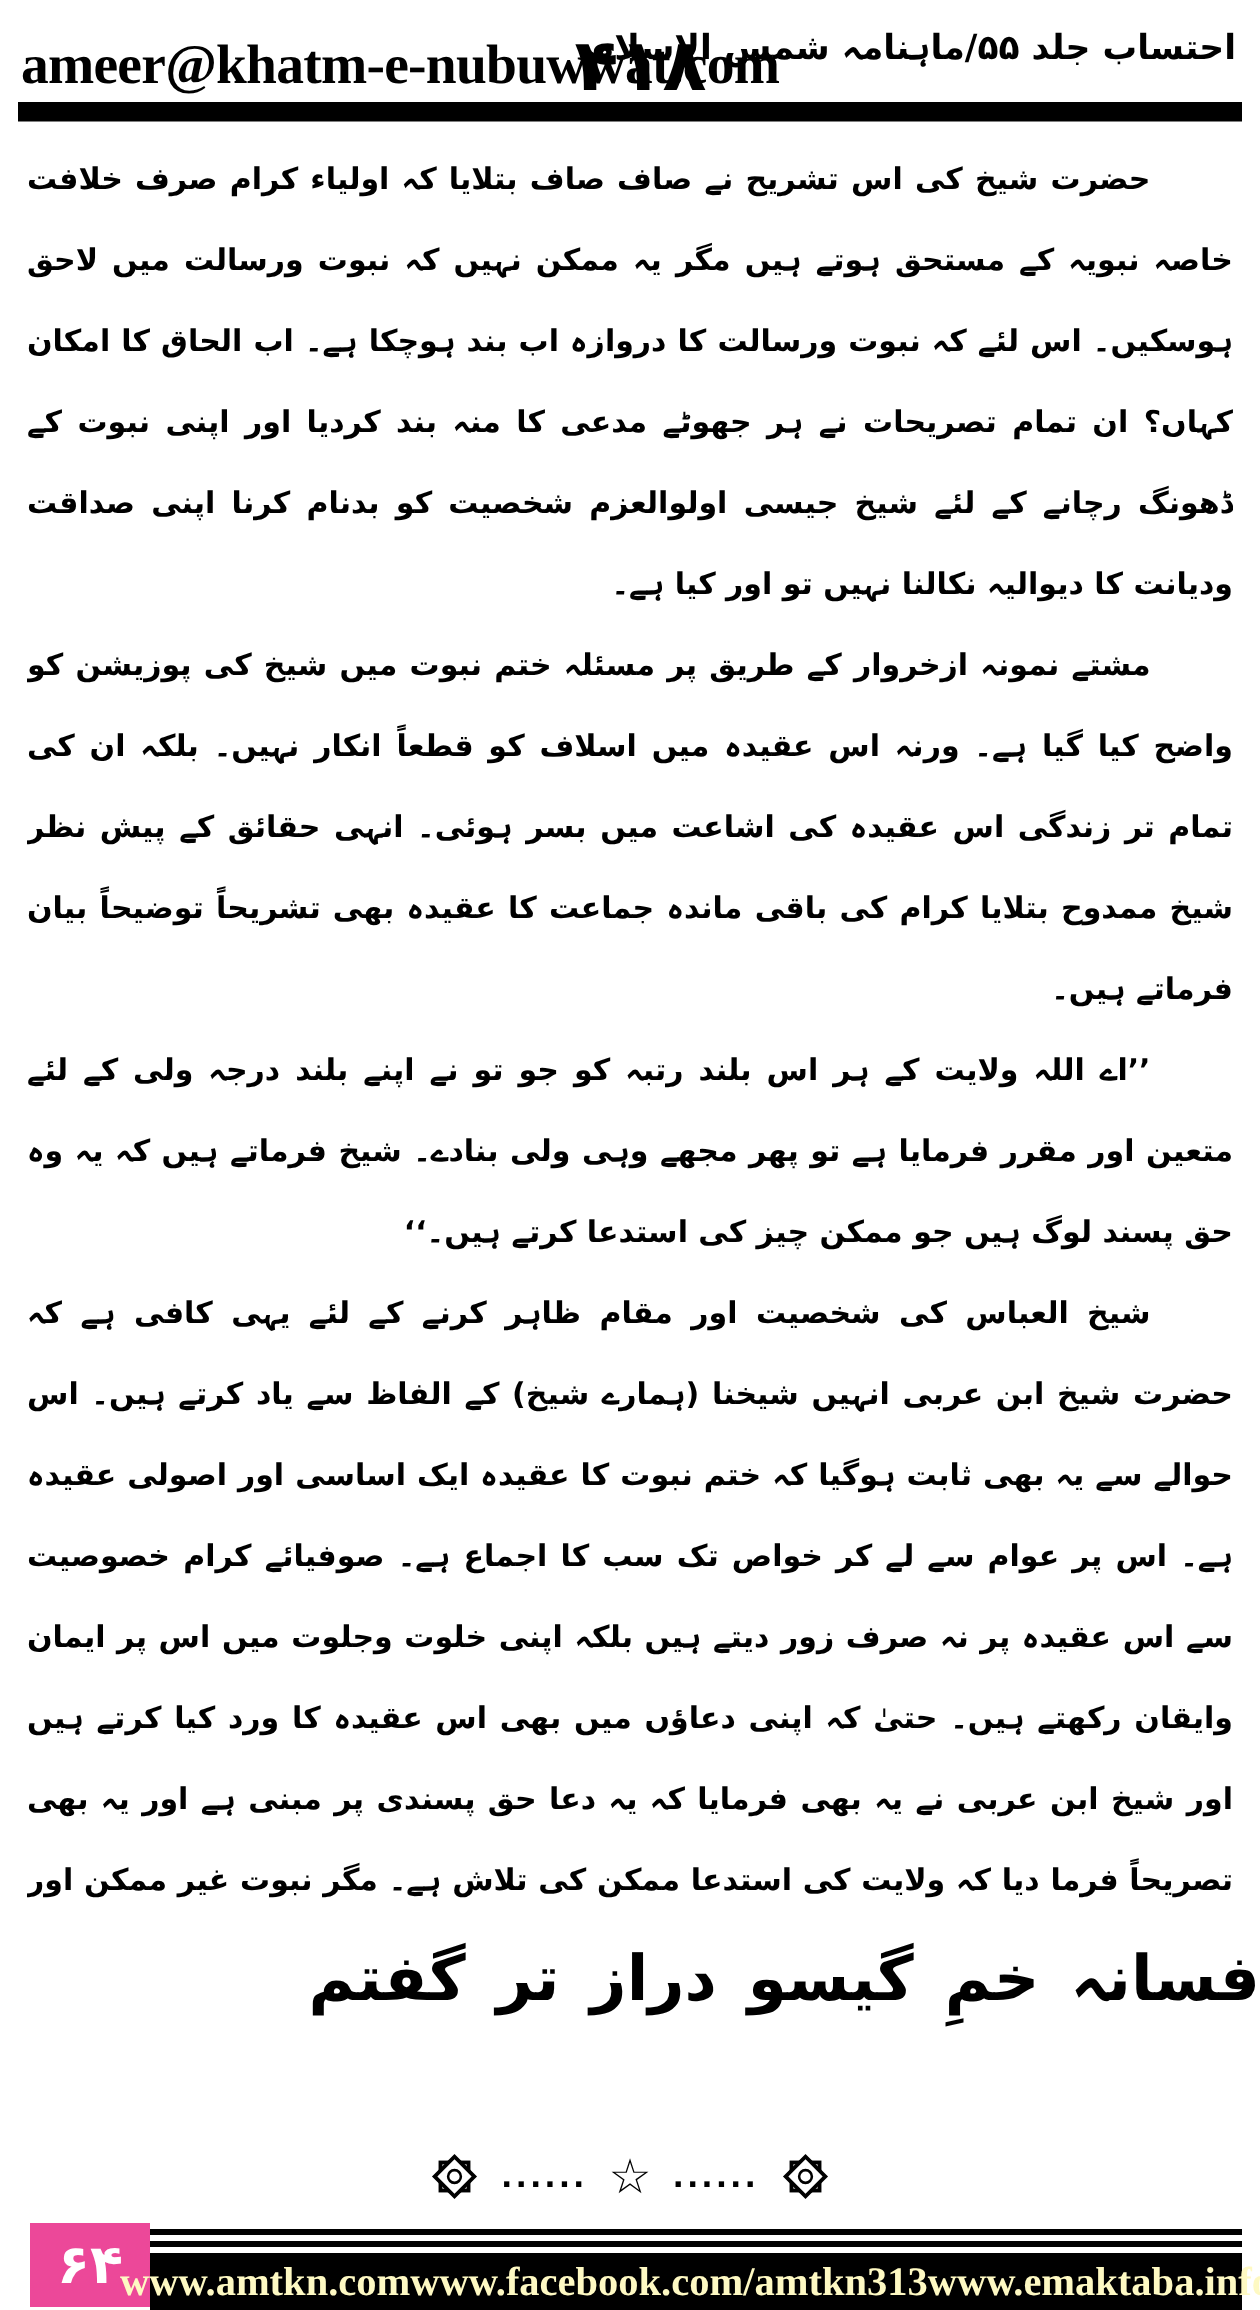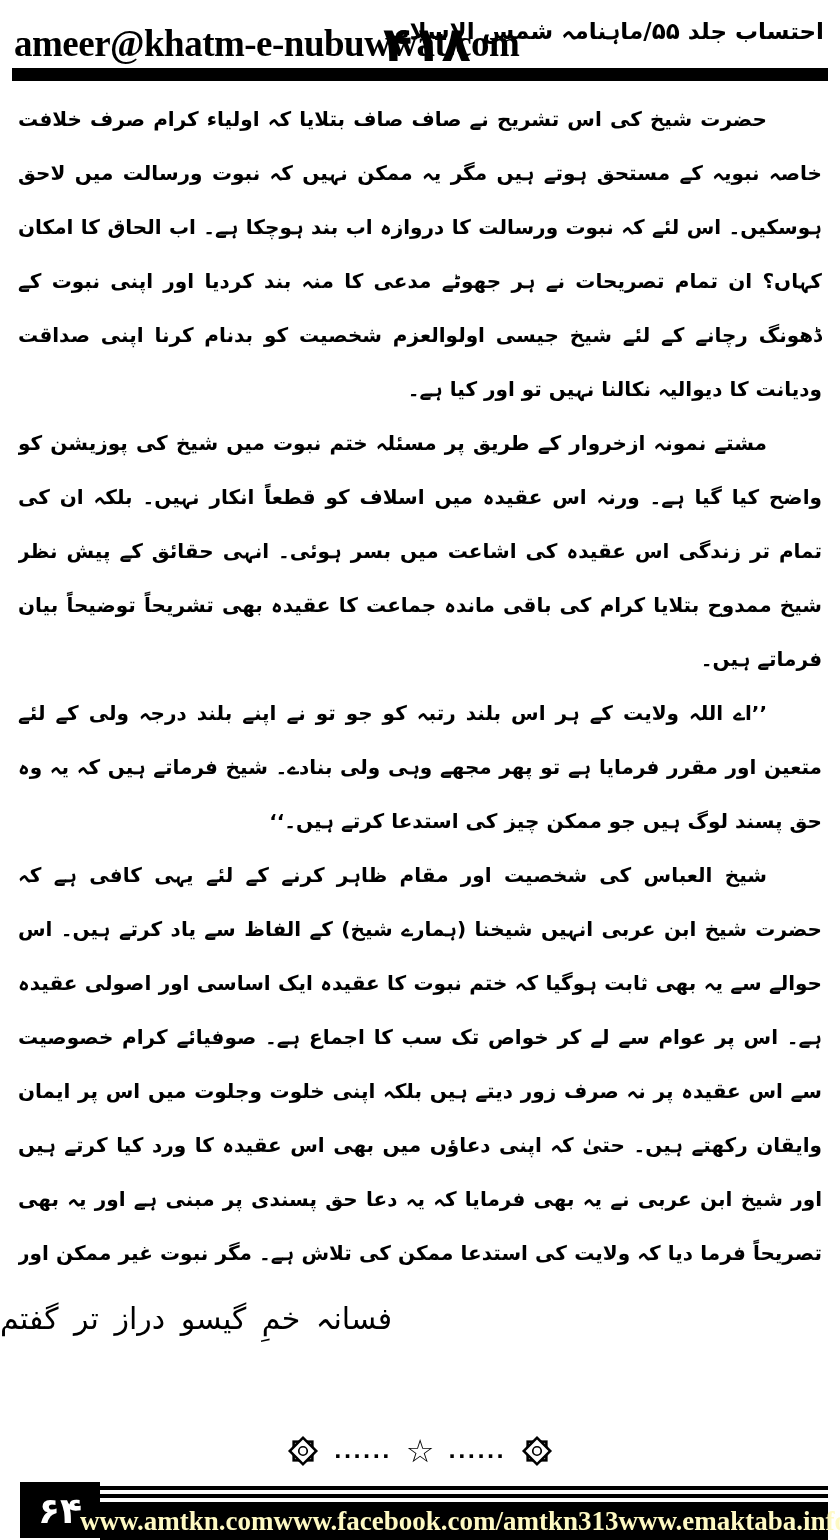--- a/index.html
+++ b/index.html
@@ -34,37 +34,37 @@
     height:1188px;overflow:hidden;
     direction:rtl;
     text-align:justify;
     font-size:20px;line-height:54px;
     font-weight:bold;
   }
   .body-text p{margin:0;text-indent:55px;}
   
   .poetry{
     position:absolute;top:1286px;left:0;right:0;
-    direction:rtl;text-align:left;
-    font-size:30px;font-weight:normal;line-height:66px;
+    direction:rtl;text-align:right;
+    font-size:42px;font-weight:bold;line-height:66px;
     word-spacing:6px;
   }
   
   .divider{
     position:absolute;top:1428px;left:0;right:0;height:46px;
     display:flex;justify-content:center;align-items:center;gap:14px;
   }
   .divider .dots{font-size:20px;font-weight:bold;letter-spacing:2px;line-height:1;}
   .divider .star{font-size:32px;line-height:1;}
   .divider .orn svg{display:block;}
   
   .footer{position:absolute;left:0;right:0;bottom:0;height:58px;}
   .num-box{
     position:absolute;left:20px;top:0;width:80px;height:56px;
-    background:#000000;color:#fff;
+    background:#ec4899;color:#fff;
     display:flex;align-items:center;justify-content:center;
     font-size:36px;font-weight:bold;
   }
   .footer-right{position:absolute;left:100px;right:12px;top:0;bottom:2px;}
   .stripes{padding-top:4px;}
   .stripes i{display:block;height:4px;background:#000;margin-bottom:4px;}
   .links-bar{
     height:38px;background:#000;color:#fef9c3;
     display:flex;align-items:center;justify-content:center;
     font-family:"Liberation Serif",serif;font-weight:bold;font-size:27px;

